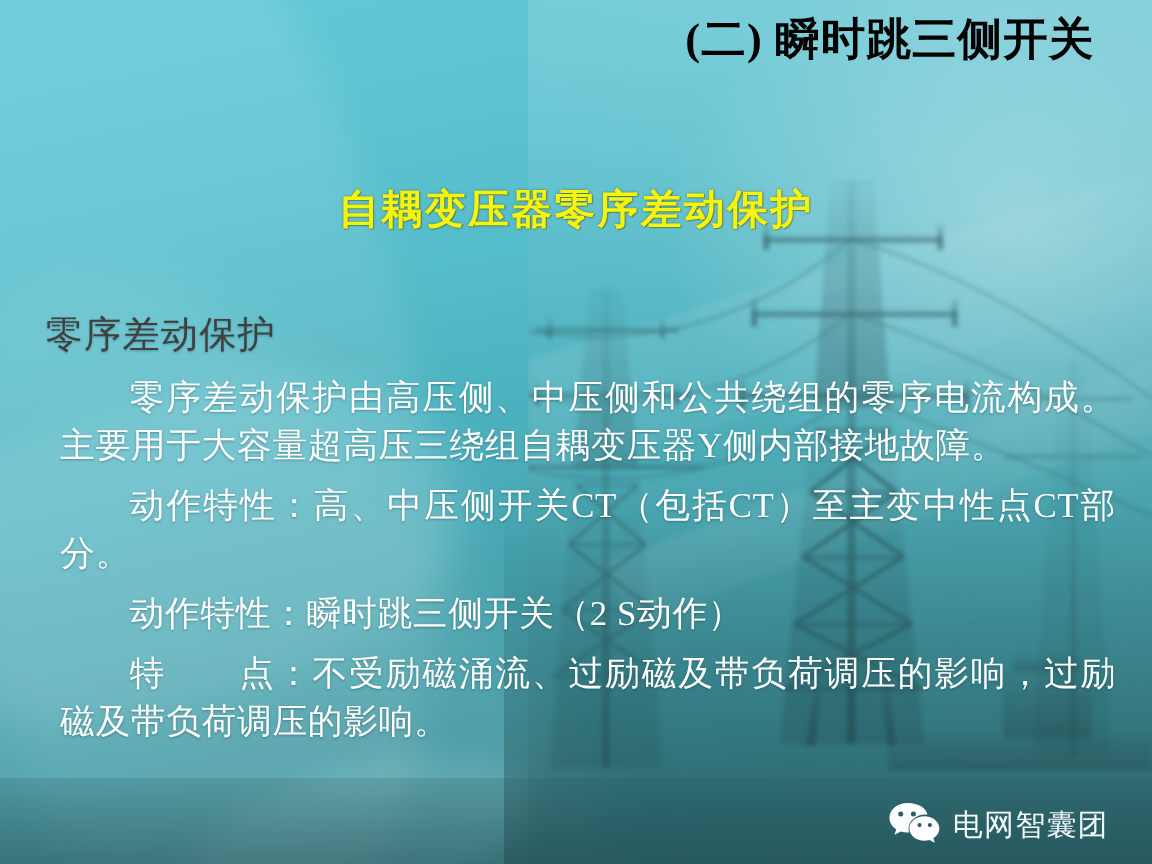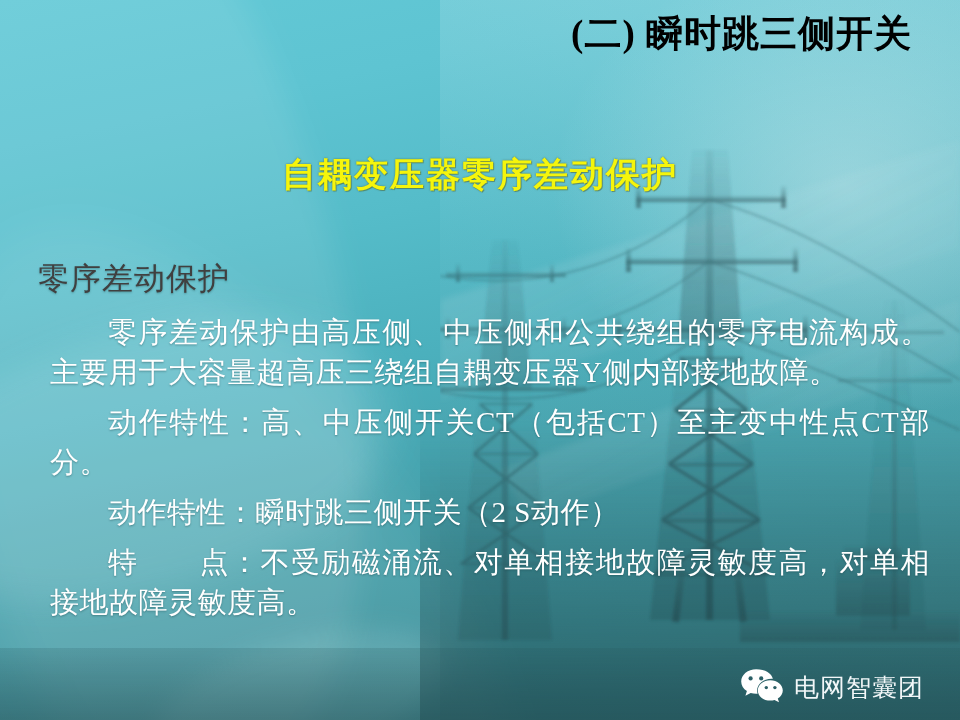--- a/index.html
+++ b/index.html
@@ -299,21 +299,21 @@
   <div class="slide-title">(二) 瞬时跳三侧开关</div>
 
   <div class="section-heading">自耦变压器零序差动保护</div>
 
   <div class="sub-heading">零序差动保护</div>
 
   <div class="body-block">
     <p class="para">零序差动保护由高压侧、中压侧和公共绕组的零序电流构成。主要用于大容量超高压三绕组自耦变压器Y侧内部接地故障。</p>
     <p class="para gap">动作特性：高、中压侧开关CT（包括CT）至主变中性点CT部分。</p>
     <p class="para gap">动作特性：瞬时跳三侧开关（2 S动作）</p>
-    <p class="para gap">特　　点：不受励磁涌流、对单相接地故障灵敏度高，对单相接地故障灵敏度高。</p>
+    <p class="para gap">特　　点：不受励磁涌流、过励磁及带负荷调压的影响，过励磁及带负荷调压的影响。</p>
   </div>
 
   <div class="watermark">
     <svg class="wechat-icon" width="44" height="38" viewBox="0 0 44 38">
       <g fill="#ffffff">
         <path d="M16.2 1.2C7.9 1.2 1.2 6.7 1.2 13.5c0 3.9 2.2 7.4 5.7 9.6l-1.5 4.6 5.3-2.7c1.7.5 3.6.8 5.5.8.5 0 1 0 1.4-.1-.3-1-.5-2-.5-3.1 0-6.6 6.4-11.9 14.3-11.9.5 0 1 0 1.5.1-1.2-5.4-7.5-9.6-16.7-9.6z"></path>
         <path d="M42.8 22.4c0-5.6-5.6-10.2-12.5-10.2s-12.5 4.6-12.5 10.2 5.6 10.2 12.5 10.2c1.5 0 2.9-.2 4.2-.6l4.5 2.3-1.2-3.8c3-1.9 5-4.9 5-8.1z"></path>
       </g>
       <g fill="#2b5f66">
         <circle cx="10.6" cy="10.4" r="2.1"></circle>

